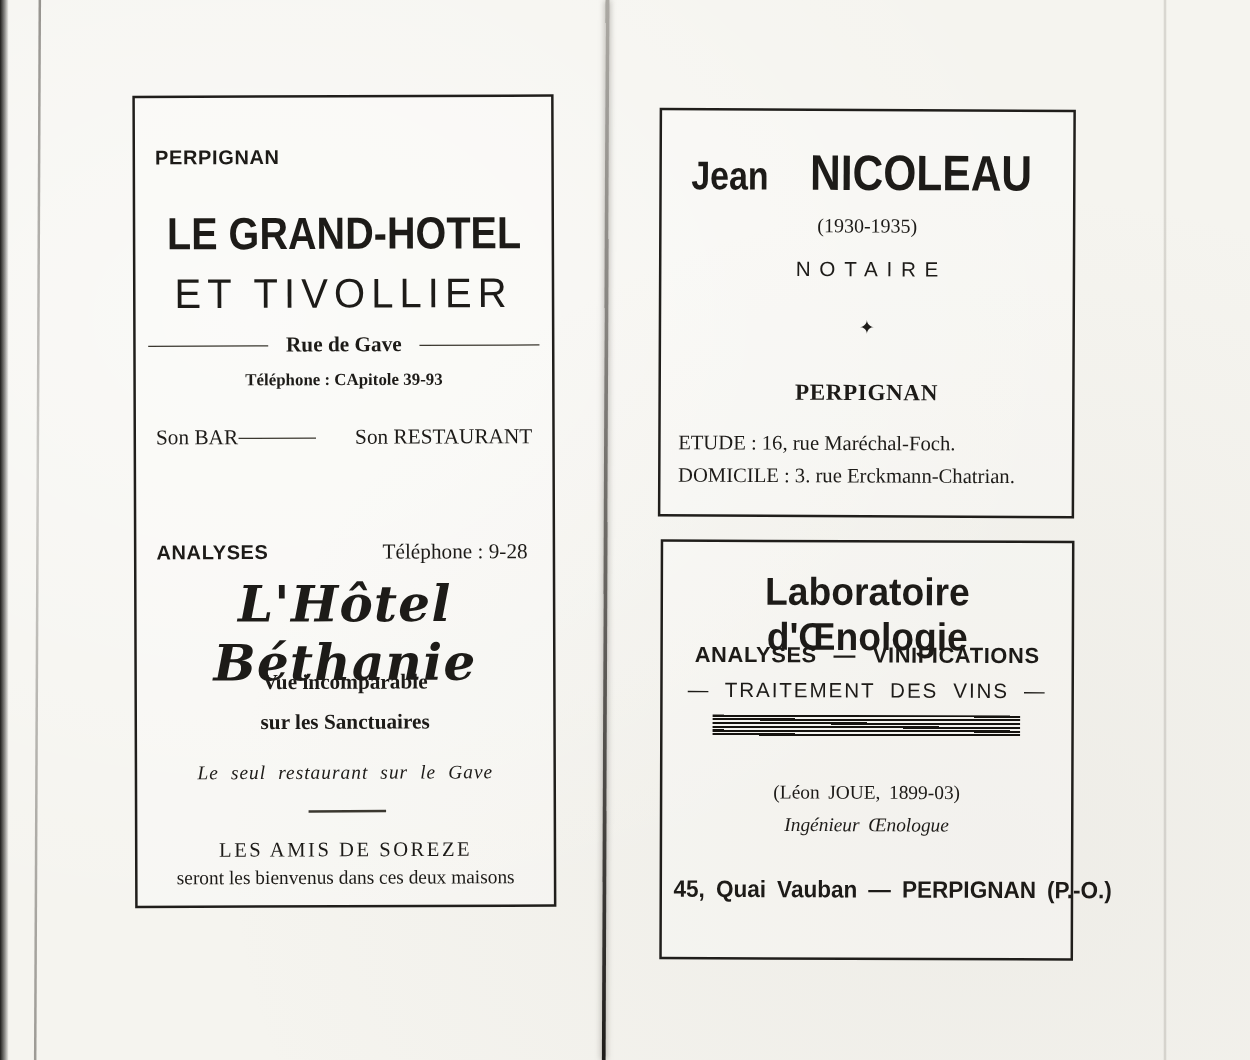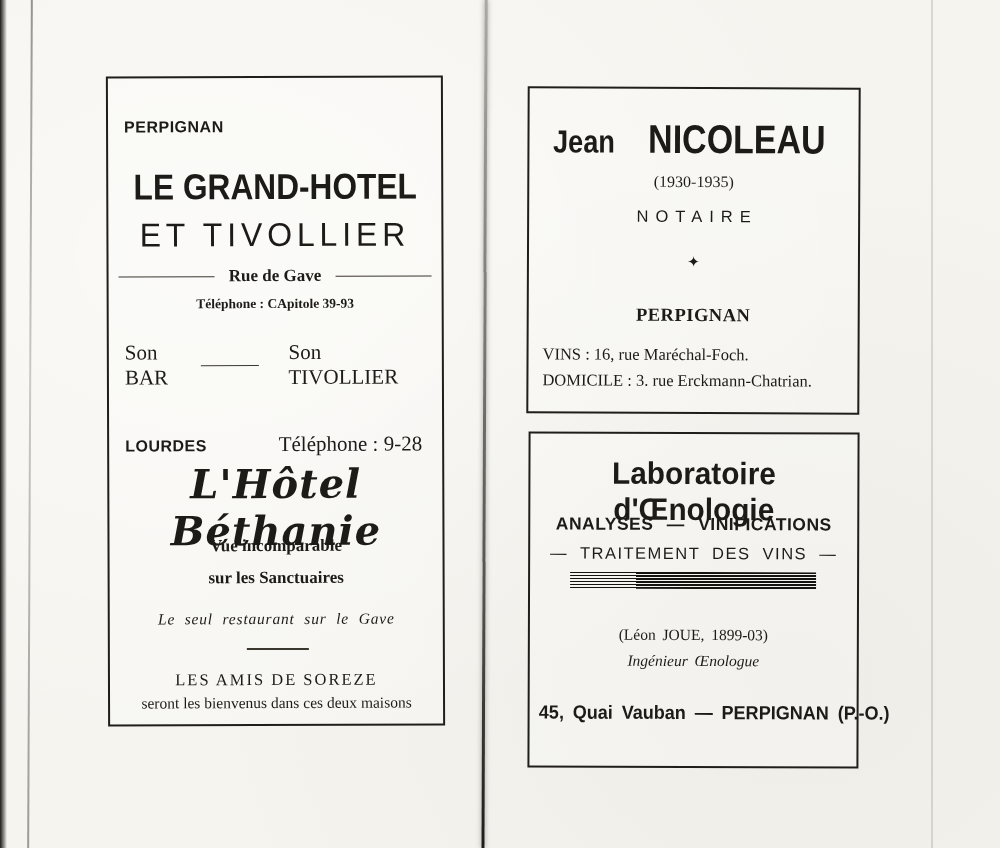--- a/index.html
+++ b/index.html
@@ -50,21 +50,21 @@
   .cond { display:inline-block; transform:scaleX(0.88); transform-origin:center; white-space:nowrap; }
 
   
   .city-label { font-family:"Liberation Sans", sans-serif; font-weight:bold; font-size:16px; letter-spacing:.5px; }
   .hotel-name1 { font-family:"Liberation Sans", sans-serif; font-weight:bold; font-size:36px; }
   .hotel-name2 { font-family:"Liberation Sans", sans-serif; font-weight:400; font-size:33px; letter-spacing:5px; }
   .street { font-weight:bold; font-size:17px; }
   .phone-sm { font-weight:bold; font-size:13.5px; }
   .row { display:flex; align-items:center; }
   .hline { height:1px; background:#3a372f; }
-  .bar-text { font-size:21px; }
+  .bar-text { font-size:17px; }
   .script-name { font-family:"DejaVu Serif", serif; font-style:italic; font-weight:bold; font-size:40px; letter-spacing:1px; }
   .view-line { font-weight:bold; font-size:17px; }
   .slogan { font-style:italic; font-size:15.5px; letter-spacing:.8px; word-spacing:5px; }
   .footer1 { font-size:16.5px; letter-spacing:2px; }
   .footer2 { font-size:15.5px; }
 
   
   .n-name { display:flex; justify-content:center; align-items:baseline; gap:12px; }
   .n-first { font-family:"Liberation Sans", sans-serif; font-weight:bold; font-size:32px; }
   .n-last  { font-family:"Liberation Sans", sans-serif; font-weight:bold; font-size:40px; }
@@ -111,25 +111,25 @@
       <div class="hline" style="flex:1;"></div>
       <div class="street serif" style="padding:0 14px;">Rue de Gave</div>
       <div class="hline" style="flex:1;"></div>
     </div>
 
     <div class="abs ctr phone-sm serif" style="top:218px;">Téléphone : CApitole 39-93</div>
 
     <div class="abs row" style="left:16px; right:16px; top:262px; justify-content:space-between;">
       <span class="bar-text serif">Son BAR</span>
       <div class="hline" style="width:62px; margin-right:30px;"></div>
-      <span class="bar-text serif">Son TIVOLLIER</span>
+      <span class="bar-text serif">Son RESTAURANT</span>
     </div>
 
     <div class="abs row" style="left:16px; right:20px; top:354px; justify-content:space-between; align-items:baseline;">
-      <span class="city-label">LOURDES</span>
+      <span class="city-label">ANALYSES</span>
       <span class="bar-text serif">Téléphone : 9-28</span>
     </div>
 
     <div class="abs ctr script-name" style="top:382px;">L'Hôtel Béthanie</div>
 
     <div class="abs ctr view-line serif" style="top:458px;">Vue incomparable</div>
     <div class="abs ctr view-line serif" style="top:490px;">sur les Sanctuaires</div>
 
     <div class="abs ctr slogan serif" style="top:532px;">Le seul restaurant sur le Gave</div>
 
@@ -147,21 +147,21 @@
     </div>
 
     <div class="abs ctr n-years serif" style="top:84px;">(1930-1935)</div>
 
     <div class="abs ctr n-prof" style="top:118px;">NOTAIRE</div>
 
     <div class="abs ctr n-orn" style="top:164px;">✦</div>
 
     <div class="abs ctr n-city serif" style="top:216px;">PERPIGNAN</div>
 
-    <div class="abs n-addr serif" style="left:14px; top:256px;">VINS : 16, rue Maréchal-Foch.</div>
+    <div class="abs n-addr serif" style="left:14px; top:256px;">ETUDE : 16, rue Maréchal-Foch.</div>
     <div class="abs n-addr serif" style="left:14px; top:282px;">DOMICILE : 3. rue Erckmann-Chatrian.</div>
   </div>
 
   <div class="adbox box-oenologie">
 
     <div class="abs ctr" style="top:22px;">
       <span class="o-title" style="display:inline-block; transform:scaleX(0.96);">Laboratoire d'Œnologie</span>
     </div>
 
     <div class="abs ctr o-svc1" style="top:80px;">ANALYSES — VINIFICATIONS</div>

